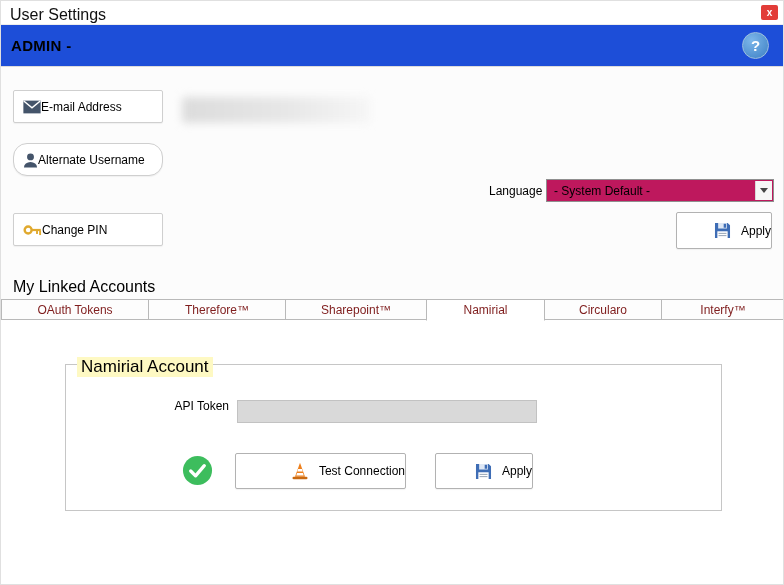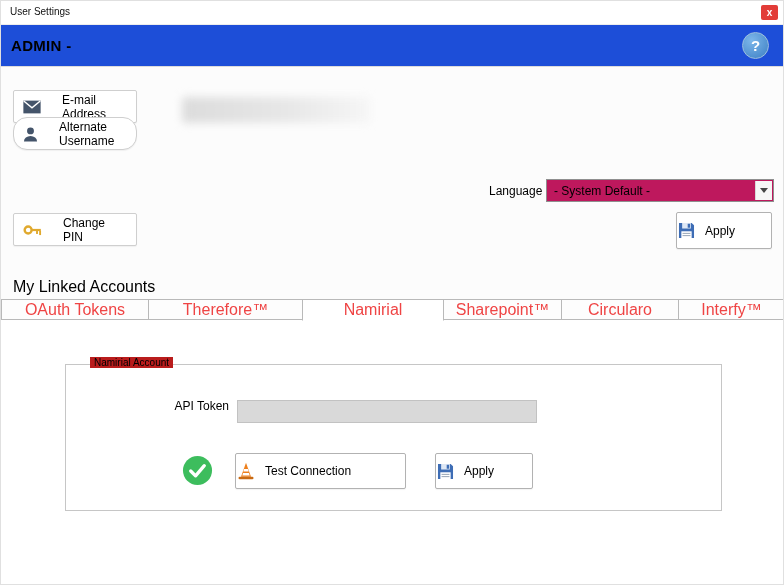--- a/index.html
+++ b/index.html
@@ -3,72 +3,72 @@
 <meta charset="utf-8">
 <style>
   * { margin:0; padding:0; box-sizing:border-box; }
   html,body { background:#ffffff; }
   body { font-family:"Liberation Sans", sans-serif; color:#000; }
 
   .window { position:relative; width:784px; height:585px; background:#fcfcfc; overflow:hidden; border:1px solid #e0e0e0; }
 
   
   .titlebar { position:absolute; top:0; left:0; right:0; height:24px; background:#ffffff; border-bottom:1px solid #ededed; }
-  .titlebar-text { position:absolute; left:9px; top:5px; font-size:10px; color:#111; }
+  .titlebar-text { position:absolute; left:9px; top:5px; font-size:16px; color:#111; }
   .close-btn { position:absolute; right:5px; top:4px; width:17px; height:15px; background:#e23c38; color:#fff;
                font-size:10px; font-weight:bold; line-height:15px; text-align:center; border-radius:2px; cursor:pointer; }
 
   
   .header { position:absolute; top:24px; left:0; right:0; height:42px; background:#1d4ed8; border-bottom:1px solid #dcdcdc; }
   .header-title { position:absolute; left:10px; top:12px; font-size:15px; font-weight:bold; letter-spacing:.3px; }
   .help-btn { position:absolute; right:14px; top:7px; width:27px; height:27px; border-radius:50%;
               background:radial-gradient(circle at 35% 30%, #7db7ea, #3c7fc4); border:1px solid #9dbfdd;
               color:#fff; font-weight:bold; font-size:15px; display:flex; align-items:center; justify-content:center; cursor:pointer; }
 
   
-  .side-btn { position:absolute; left:12px; width:124px; height:33px; background:#ffffff; border:1px solid #cfcfcf;
-              border-radius:2px; display:flex; align-items:center; gap:21px; padding:0 9px; font-size:12px; cursor:pointer;
+  .side-btn { position:absolute; left:12px; width:150px; height:33px; background:#ffffff; border:1px solid #cfcfcf;
+              border-radius:2px; display:flex; align-items:center; gap:0; padding:0 9px; font-size:12px; cursor:pointer;
               box-shadow:0 1px 1px rgba(0,0,0,.05); }
   .side-btn svg { flex:0 0 auto; }
   .btn-email    { top:89px; }
-  .btn-username { top:116px;border-radius:14px; }
+  .btn-username { top:142px;border-radius:14px; }
   .btn-card     { top:171px; }
   .btn-pin      { top:212px; }
 
   .redacted { position:absolute; left:181px; top:96px; width:188px; height:26px; border-radius:4px;
               background:linear-gradient(90deg,#dcdcdc 0%, #e7e7e7 55%, #f6f6f6 100%); filter:blur(4px); }
 
   .lang-label { position:absolute; left:488px; top:183px; font-size:12px; }
   .dropdown { position:absolute; left:545px; top:178px; width:228px; height:23px; background:#be185d;
               border:1px solid #8f8f8f; font-size:12px; display:flex; align-items:center; padding:0 7px; cursor:pointer; }
   .dd-arrow-box { position:absolute; right:1px; top:1px; bottom:1px; width:17px; display:flex; align-items:center;
                   justify-content:center; background:#f6f6f6; border-left:1px solid #d8d8d8; }
   .dd-arrow { width:0; height:0; border-left:4px solid transparent; border-right:4px solid transparent; border-top:5px solid #444; }
 
   .apply-top { position:absolute; left:675px; top:211px; width:96px; height:37px; }
 
   .std-btn { background:#fff; border:1px solid #b2b2b2; border-radius:2px; display:flex; align-items:center;
-             justify-content:flex-start; gap:9px; font-size:12px; cursor:pointer; box-shadow:0 1px 1px rgba(0,0,0,.05); }
+             justify-content:flex-end; gap:9px; font-size:12px; cursor:pointer; box-shadow:0 1px 1px rgba(0,0,0,.05); }
 
   .linked-label { position:absolute; left:12px; top:277px; font-size:16px; }
 
   
   .tabstrip { position:absolute; top:298px; left:0; width:784px; height:21px; display:flex; }
-  .tab { border:1px solid #b9b9b9; margin-left:-1px; background:#fdfdfd; font-size:16px; display:flex;
-         align-items:center; justify-content:center; cursor:pointer; color:#ef4444; }
+  .tab { border:1px solid #b9b9b9; margin-left:-1px; background:#fdfdfd; font-size:12px; display:flex;
+         align-items:center; justify-content:center; cursor:pointer; color:#7f1d1d; }
   .tab:first-child { margin-left:0; }
-  .tab:nth-child(1){ width:148px; } .tab:nth-child(2){ width:155px; } .tab:nth-child(3){ width:142px; }
+  .tab:nth-child(1){ width:148px; } .tab:nth-child(2){ width:138px; } .tab:nth-child(3){ width:142px; }
   .tab:nth-child(4){ width:119px; } .tab:nth-child(5){ width:118px; } .tab:nth-child(6){ flex:1; }
   .tab.active { background:#ffffff; border-bottom-color:#ffffff; height:22px; z-index:2; }
 
   .tab-content { position:absolute; top:319px; left:0; right:0; bottom:0; background:#ffffff; }
 
   
   .groupbox { position:absolute; left:64px; top:44px; width:657px; height:147px; border:1px solid #c6c6c6; background:#fff; }
-  .groupbox-legend { position:absolute; left:89px; top:37px; background:#b91c1c; padding:0 4px; font-size:10px; z-index:3; }
+  .groupbox-legend { position:absolute; left:76px; top:37px; background:#fef9c3; padding:0 4px; font-size:17px; z-index:3; }
 
   .api-label { position:absolute; left:168px; top:79px; width:60px; text-align:right; font-size:12px; }
   .api-field { position:absolute; left:236px; top:80px; width:300px; height:23px; background:#d9d9d9; border:1px solid #c2c2c2; }
 
   .check-icon { position:absolute; left:181px; top:135px; width:31px; height:31px; }
   .btn-test   { position:absolute; left:234px; top:133px; width:171px; height:36px; }
   .apply-bot  { position:absolute; left:434px; top:133px; width:98px; height:36px; }
 </style>
 </head>
 <body>
@@ -140,25 +140,25 @@
 
   <span class="linked-label">My Linked Accounts</span>
 
   <div class="tabstrip">
     <div class="tab">
         <span>OAuth Tokens</span>
       </div>
     <div class="tab">
         <span>Therefore™</span>
       </div>
+    <div class="tab">
+        <span>Sharepoint™</span>
+      </div>
     <div class="tab active">
         <span>Namirial</span>
-      </div>
-    <div class="tab">
-        <span>Sharepoint™</span>
       </div>
     <div class="tab">
         <span>Circularo</span>
       </div>
     <div class="tab">
         <span>Interfy™</span>
       </div>
   </div>
 
   <div class="tab-content">

